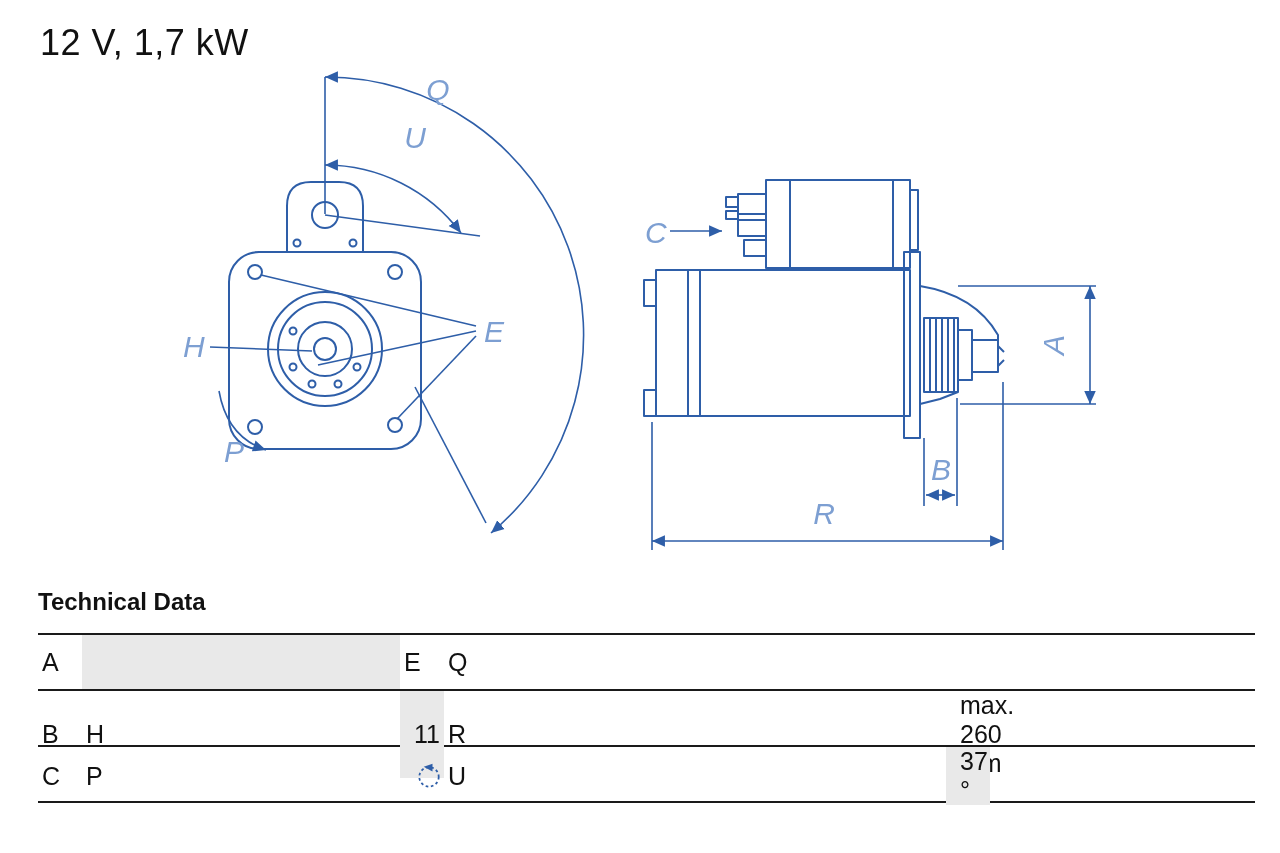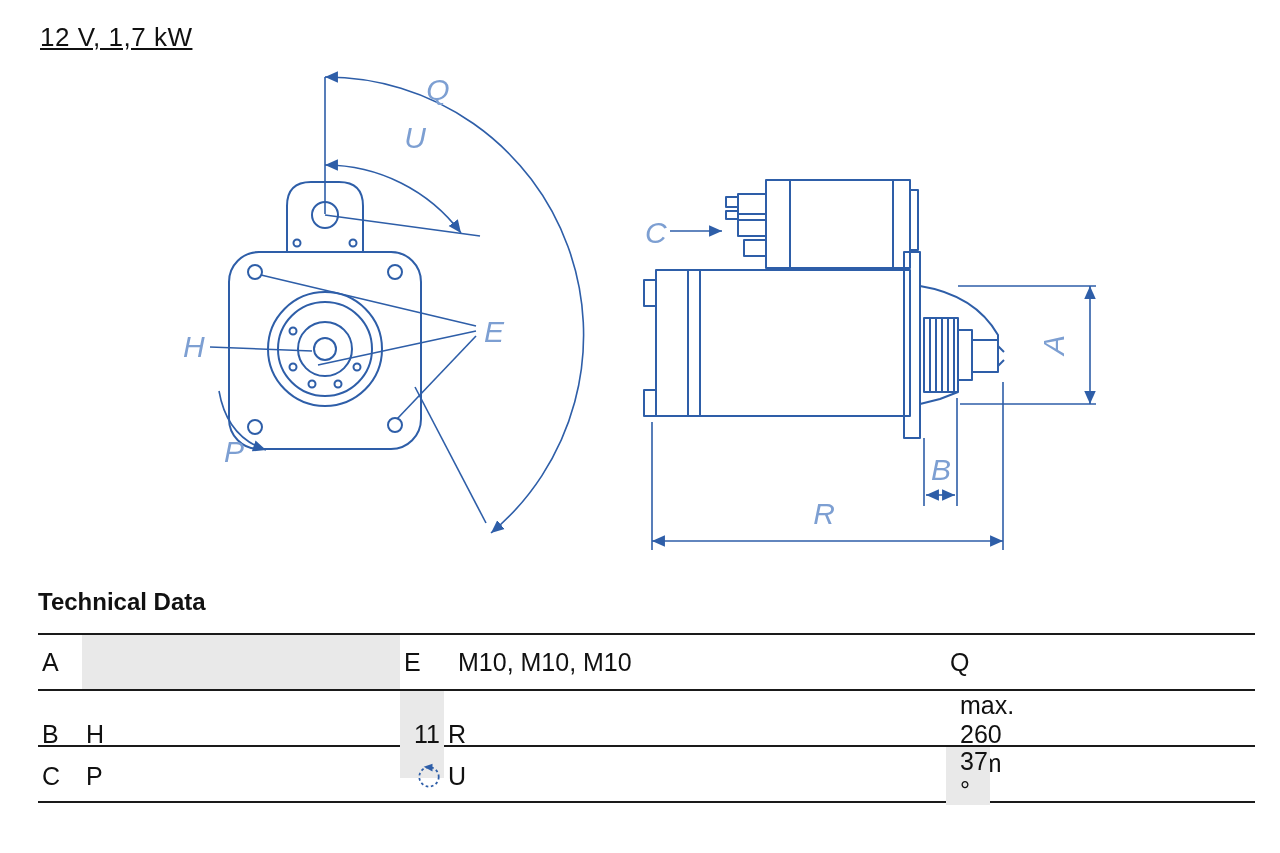--- a/index.html
+++ b/index.html
@@ -4,21 +4,21 @@
 <style>
   html,body { margin:0; padding:0; }
   body {
     width:1280px; height:853px; position:relative;
     background:#ffffff; overflow:hidden;
     font-family:"Liberation Sans", sans-serif;
     color:#111;
   }
   .title {
     position:absolute; left:40px; top:22px;
-    font-size:26px; letter-spacing:0.5px;text-decoration:underline;
+    font-size:36px; letter-spacing:0.5px;
   }
   svg.drawing { position:absolute; left:0; top:0; }
   svg.drawing text {
     font-family:"Liberation Sans", sans-serif;
     font-style:italic;
     font-size:30px;
   }
   .tech-heading {
     position:absolute; left:38px; top:588px;
     font-size:24px; font-weight:bold;
@@ -162,21 +162,20 @@
   </g>
 </svg>
 
 <div class="tech-heading">Technical Data</div>
 
 <div class="tech-table">
   <div class="trow">
     <div class="td key">A</div>
     <div class="td val gray"></div>
     <div class="td key">E</div>
-    <div class="td val">M10, M10, M10</div>
     <div class="td key">Q</div>
   </div>
   <div class="trow">
     <div class="td key">B</div>
     <div class="td key">H</div>
     <div class="td val gray">11</div>
     <div class="td key">R</div>
     <div class="td val">max. 260 mm</div>
   </div>
   <div class="trow last">

